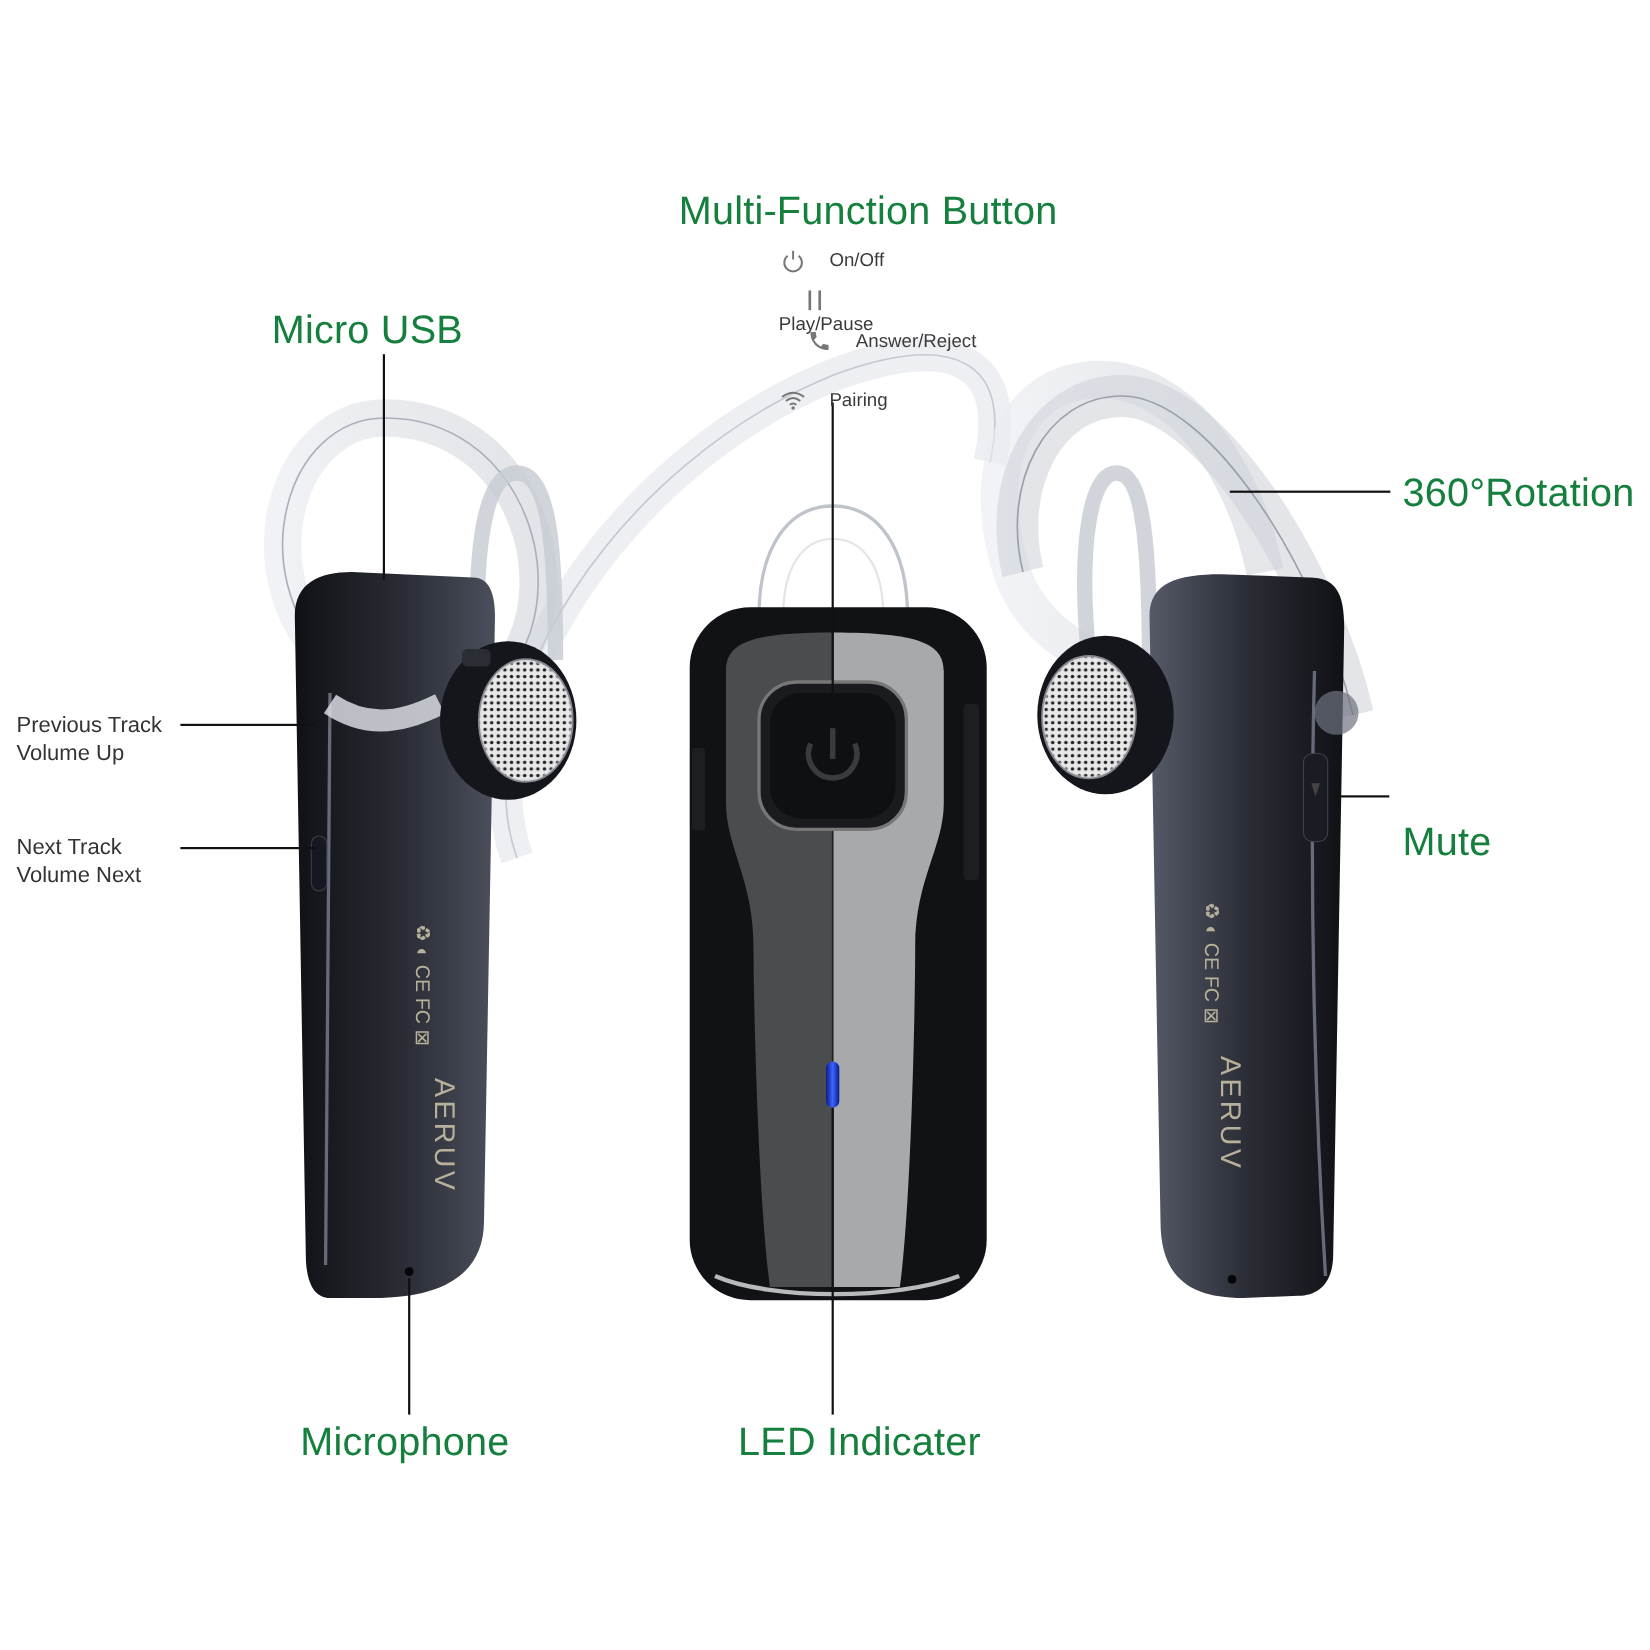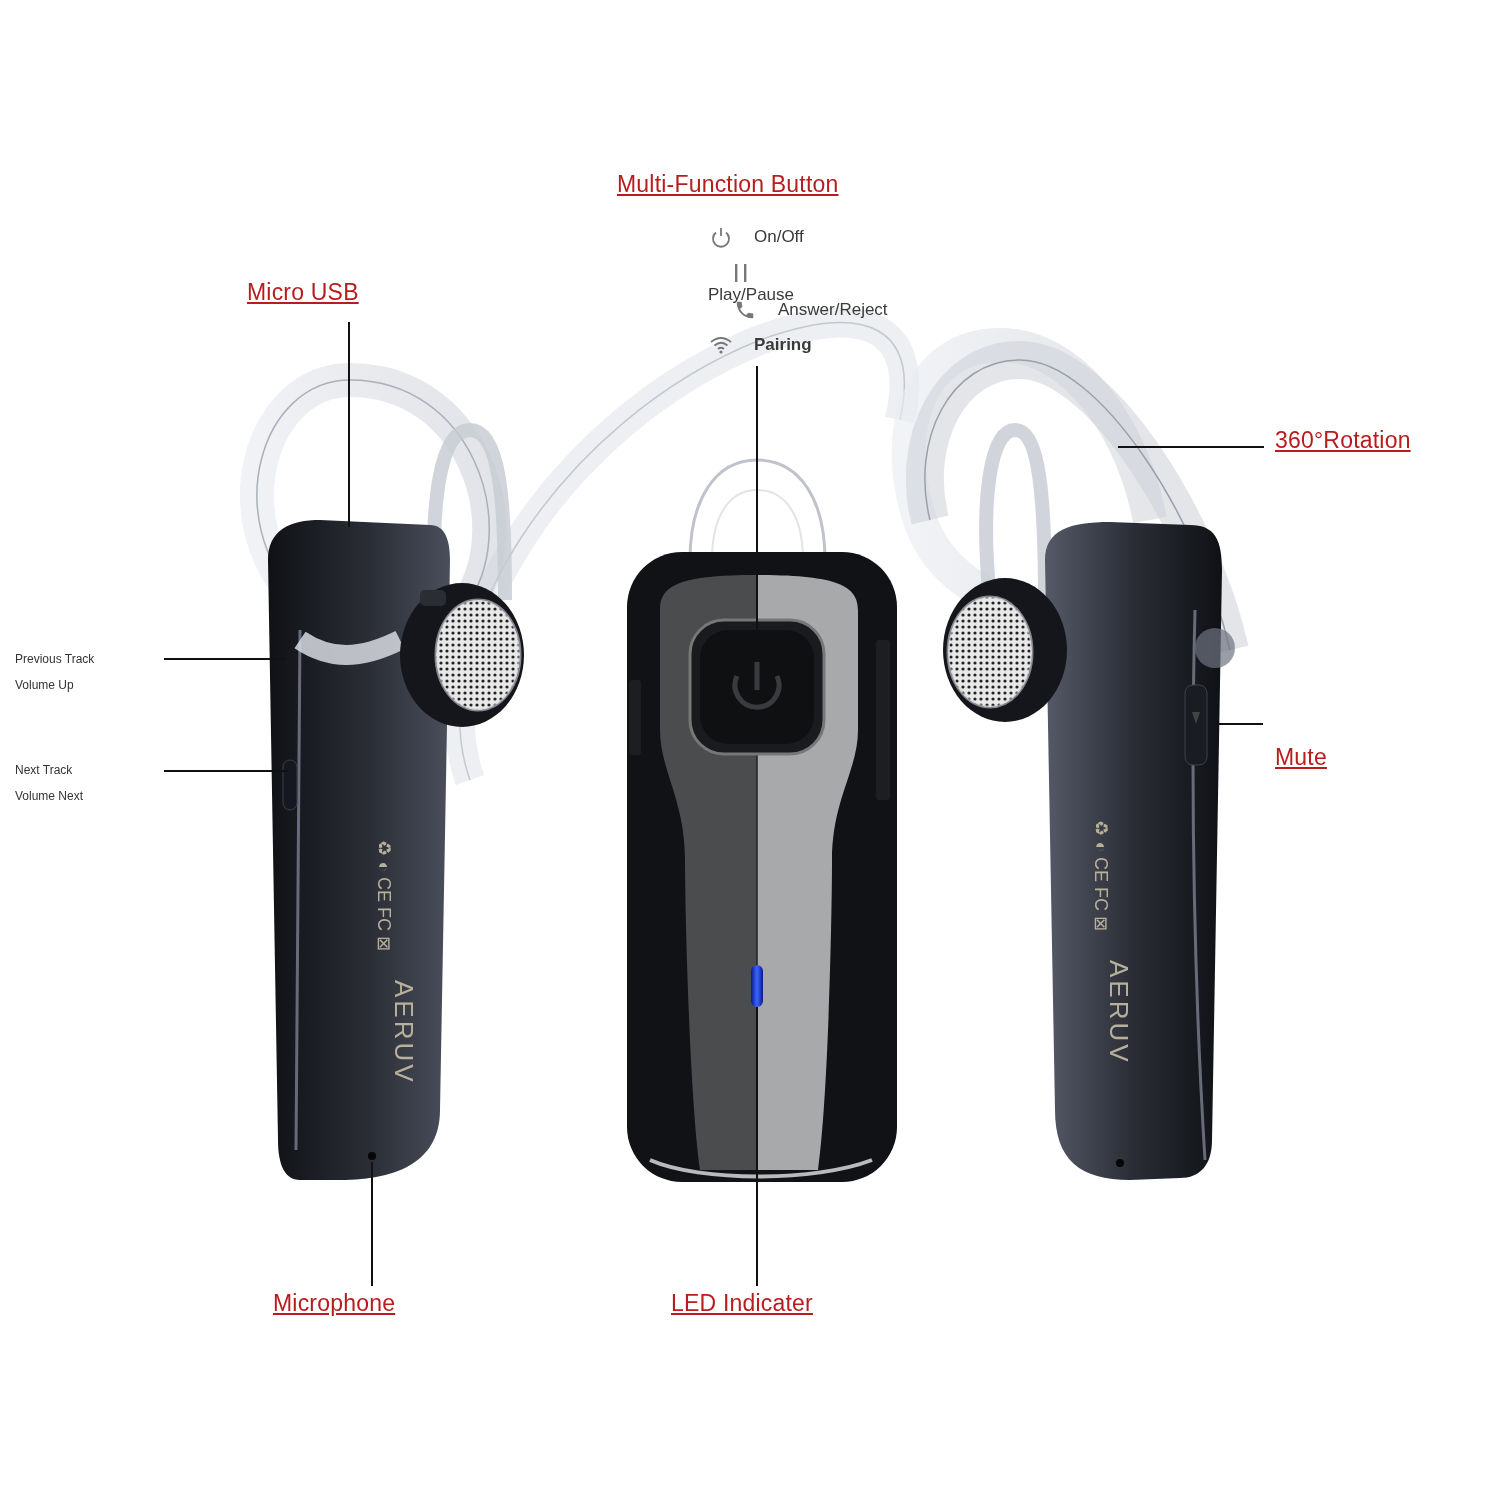--- a/index.html
+++ b/index.html
@@ -1,21 +1,21 @@
 <!DOCTYPE html>
 <html><head>
 <meta charset="utf-8">
 <style>
   * { margin: 0; padding: 0; box-sizing: border-box; }
   html, body { width: 1500px; height: 1500px; background: #ffffff; overflow: hidden; }
   body { position: relative; font-family: "Liberation Sans", "DejaVu Sans", sans-serif; color: #111; }
 
   .abs { position: absolute; }
-  .label-big { font-size: 23px; font-weight: 400; color: #b91c1c; white-space: nowrap; letter-spacing: 0.2px; text-decoration: underline; }
-  .label-small { font-size: 12px; color: #333; line-height: 26px; white-space: nowrap; }
+  .label-big { font-size: 36px; font-weight: 400; color: #15803d; white-space: nowrap; letter-spacing: 0.2px; }
+  .label-small { font-size: 20px; color: #333; line-height: 26px; white-space: nowrap; }
   .fn-row { position: absolute; display: flex; align-items: center; font-size: 17px; color: #3a3a3a; }
   .fn-icon { width: 26px; height: 24px; display: inline-flex; align-items: center; justify-content: center; margin-right: 20px; color: #777; }
   .vline { position: absolute; width: 1.5px; background: #111; }
   .hline { position: absolute; height: 1.5px; background: #111; }
 
   svg.art { position: absolute; left: 0; top: 0; width: 1500px; height: 1500px; }
 </style>
 </head>
 <body>
 
@@ -146,21 +146,21 @@
     <span>Play/Pause</span>
   </div>
   <div class="fn-row" style="left:732px; top:298px;">
     <span class="fn-icon">
       <svg width="22" height="22" viewBox="0 0 24 24">
           <path d="M6.6 10.8c1.4 2.8 3.8 5.1 6.6 6.6l2.2-2.2c.3-.3.7-.4 1-.2 1.1.4 2.3.6 3.6.6.6 0 1 .4 1 1V20c0 .6-.4 1-1 1C10.6 21 3 13.4 3 4c0-.6.4-1 1-1h3.5c.6 0 1 .4 1 1 0 1.3.2 2.5.6 3.6.1.3 0 .7-.2 1z" fill="#777"></path>
         </svg>
     </span>
     <span>Answer/Reject</span>
   </div>
-  <div class="fn-row" style="left:708px; top:333px;font-weight:bold;">
+  <div class="fn-row" style="left:708px; top:352px;">
     <span class="fn-icon">
       <svg width="24" height="20" viewBox="0 0 24 20">
           <path d="M2 7 Q12 -1 22 7" fill="none" stroke="#777" stroke-width="1.8"></path>
           <path d="M5.5 10.5 Q12 5 18.5 10.5" fill="none" stroke="#777" stroke-width="1.8"></path>
           <path d="M9 14 Q12 11.5 15 14" fill="none" stroke="#777" stroke-width="1.8"></path>
           <circle cx="12" cy="17" r="1.6" fill="#777"></circle>
         </svg>
     </span>
     <span>Pairing</span>
   </div>

